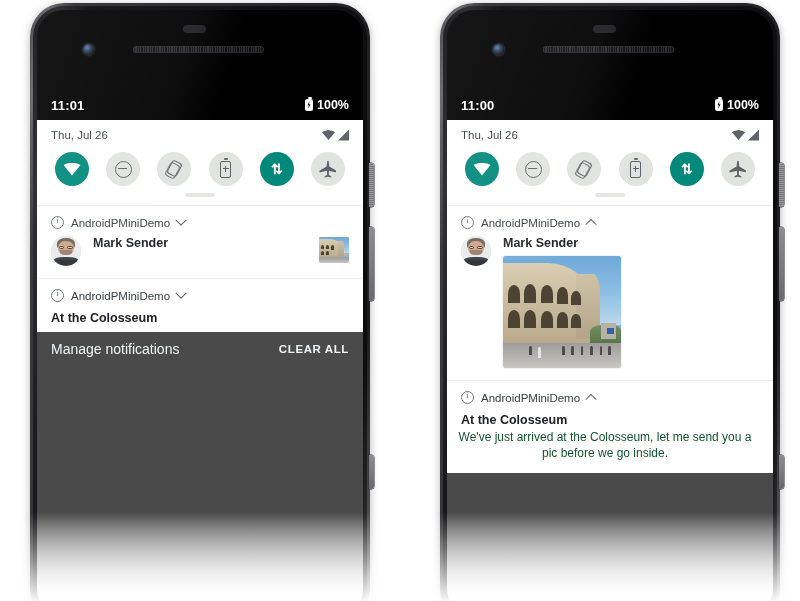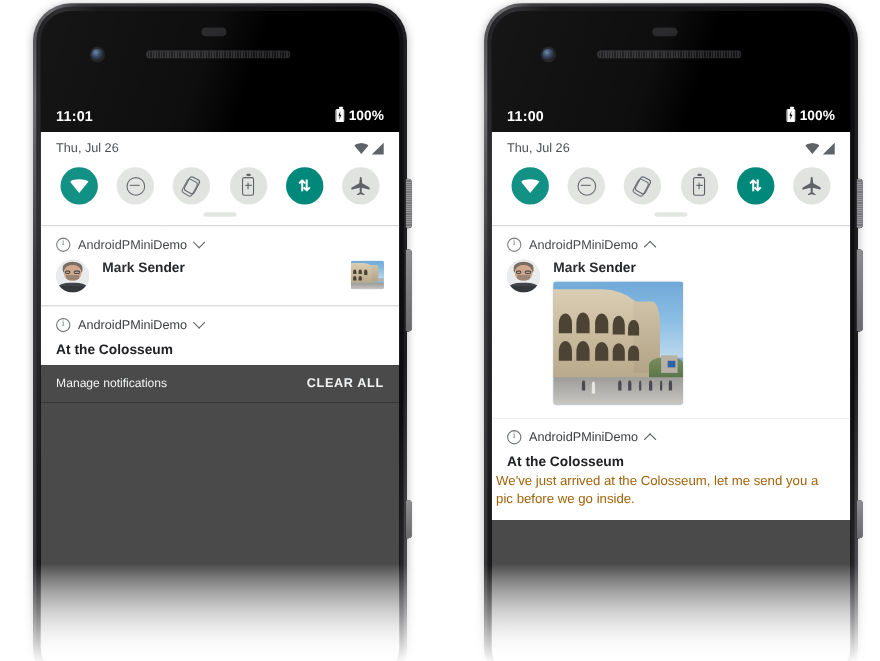--- a/index.html
+++ b/index.html
@@ -167,33 +167,33 @@
     background:#dfe0e2;position:relative;
   }
   .n-main{flex:1;padding-left:12px;min-width:0;}
   .n-sender{font-size:12.5px;font-weight:bold;color:#202124;line-height:15px;}
   .thumb{
     width:30px;height:26px;flex:0 0 auto;border-radius:2px;overflow:hidden;position:relative;
     margin-top:1px;
   }
 
   .n-title{font-size:12.5px;font-weight:bold;color:#202124;padding:8px 30px 0 14px;line-height:16px;}
-  .n-text{font-size:12px;color:#a16207;padding:1px 14px 12px 4px;line-height:16px;}
+  .n-text{font-size:12px;color:#14532d;padding:1px 14px 12px 4px;line-height:16px;text-align:center;}
 
   .bigimg{
     width:118px;height:112px;border-radius:3px;overflow:hidden;position:relative;margin-top:5px;
     box-shadow:0 0 0 1px rgba(0,0,0,.05);
   }
 
   
   .shade-foot{
     background:#4a4a4a;width:326px;box-sizing:border-box;height:34px;
     display:flex;align-items:center;justify-content:space-between;padding:0 14px;
   }
-  .foot-manage{font-size:11px;color:#f1f3f4;}
+  .foot-manage{font-size:14px;color:#f1f3f4;}
   .foot-clear{font-size:11.5px;color:#f1f3f4;font-weight:bold;letter-spacing:.6px;}
   .shade-rest{background:#4a4a4a;width:326px;}
 
   
   .colo{position:absolute;left:0;top:0;width:100%;height:100%;background:#87b6dd;}
   .colo .sky{position:absolute;left:0;top:0;width:100%;height:62%;
     background:linear-gradient(180deg,#6ea8d8 0%,#8fc0e4 55%,#bcd8ec 100%);}
   .colo .road{position:absolute;left:0;bottom:0;width:100%;height:24%;
     background:linear-gradient(180deg,#9a9a98 0%,#b6b4b0 60%,#c9c7c2 100%);}
   .colo .amph{position:absolute;left:-4%;top:6%;width:78%;height:72%;

